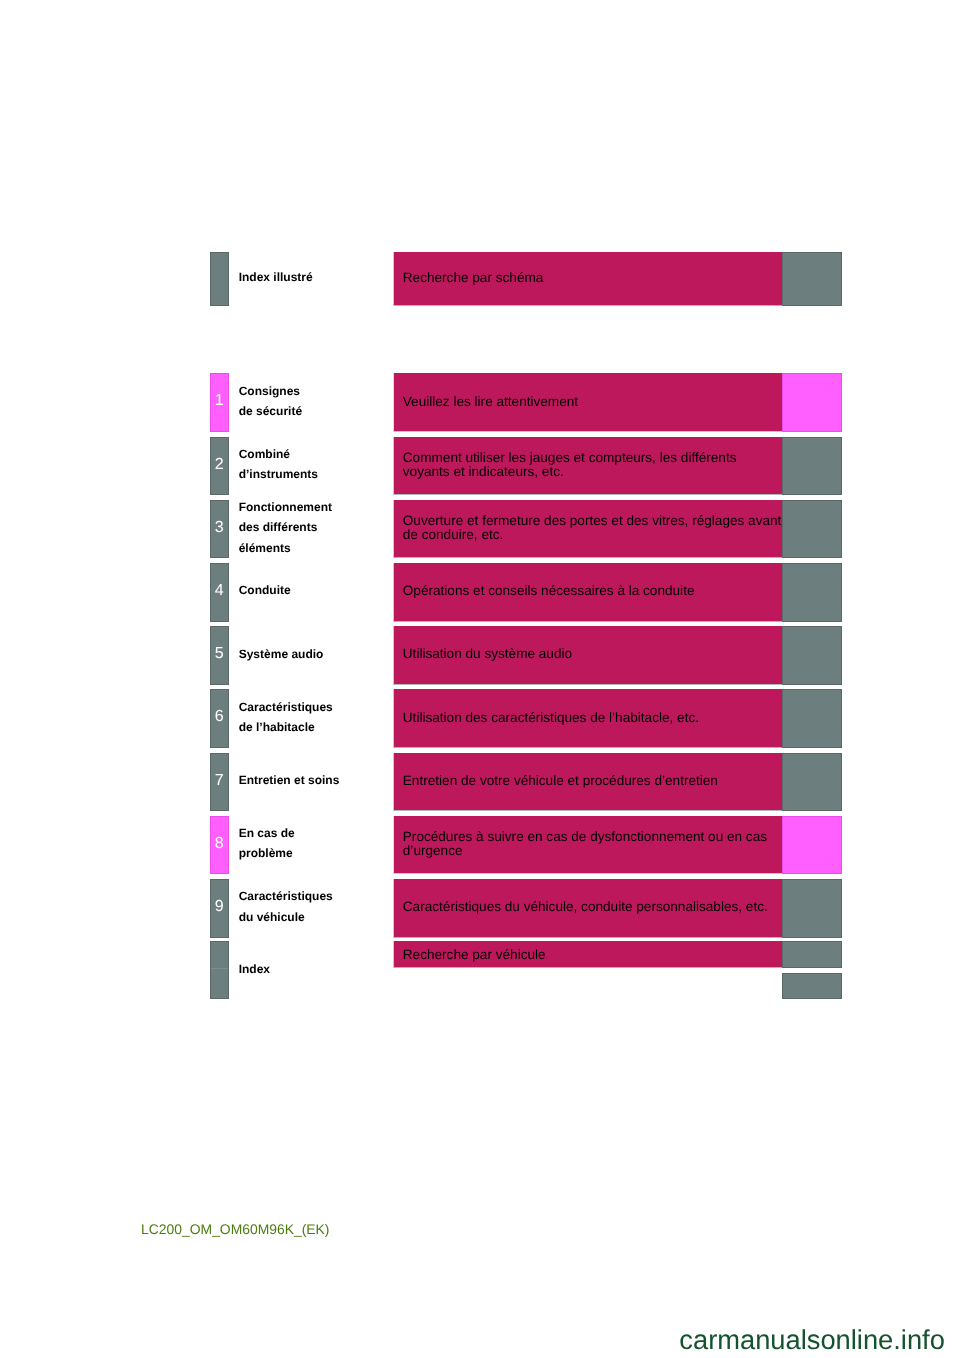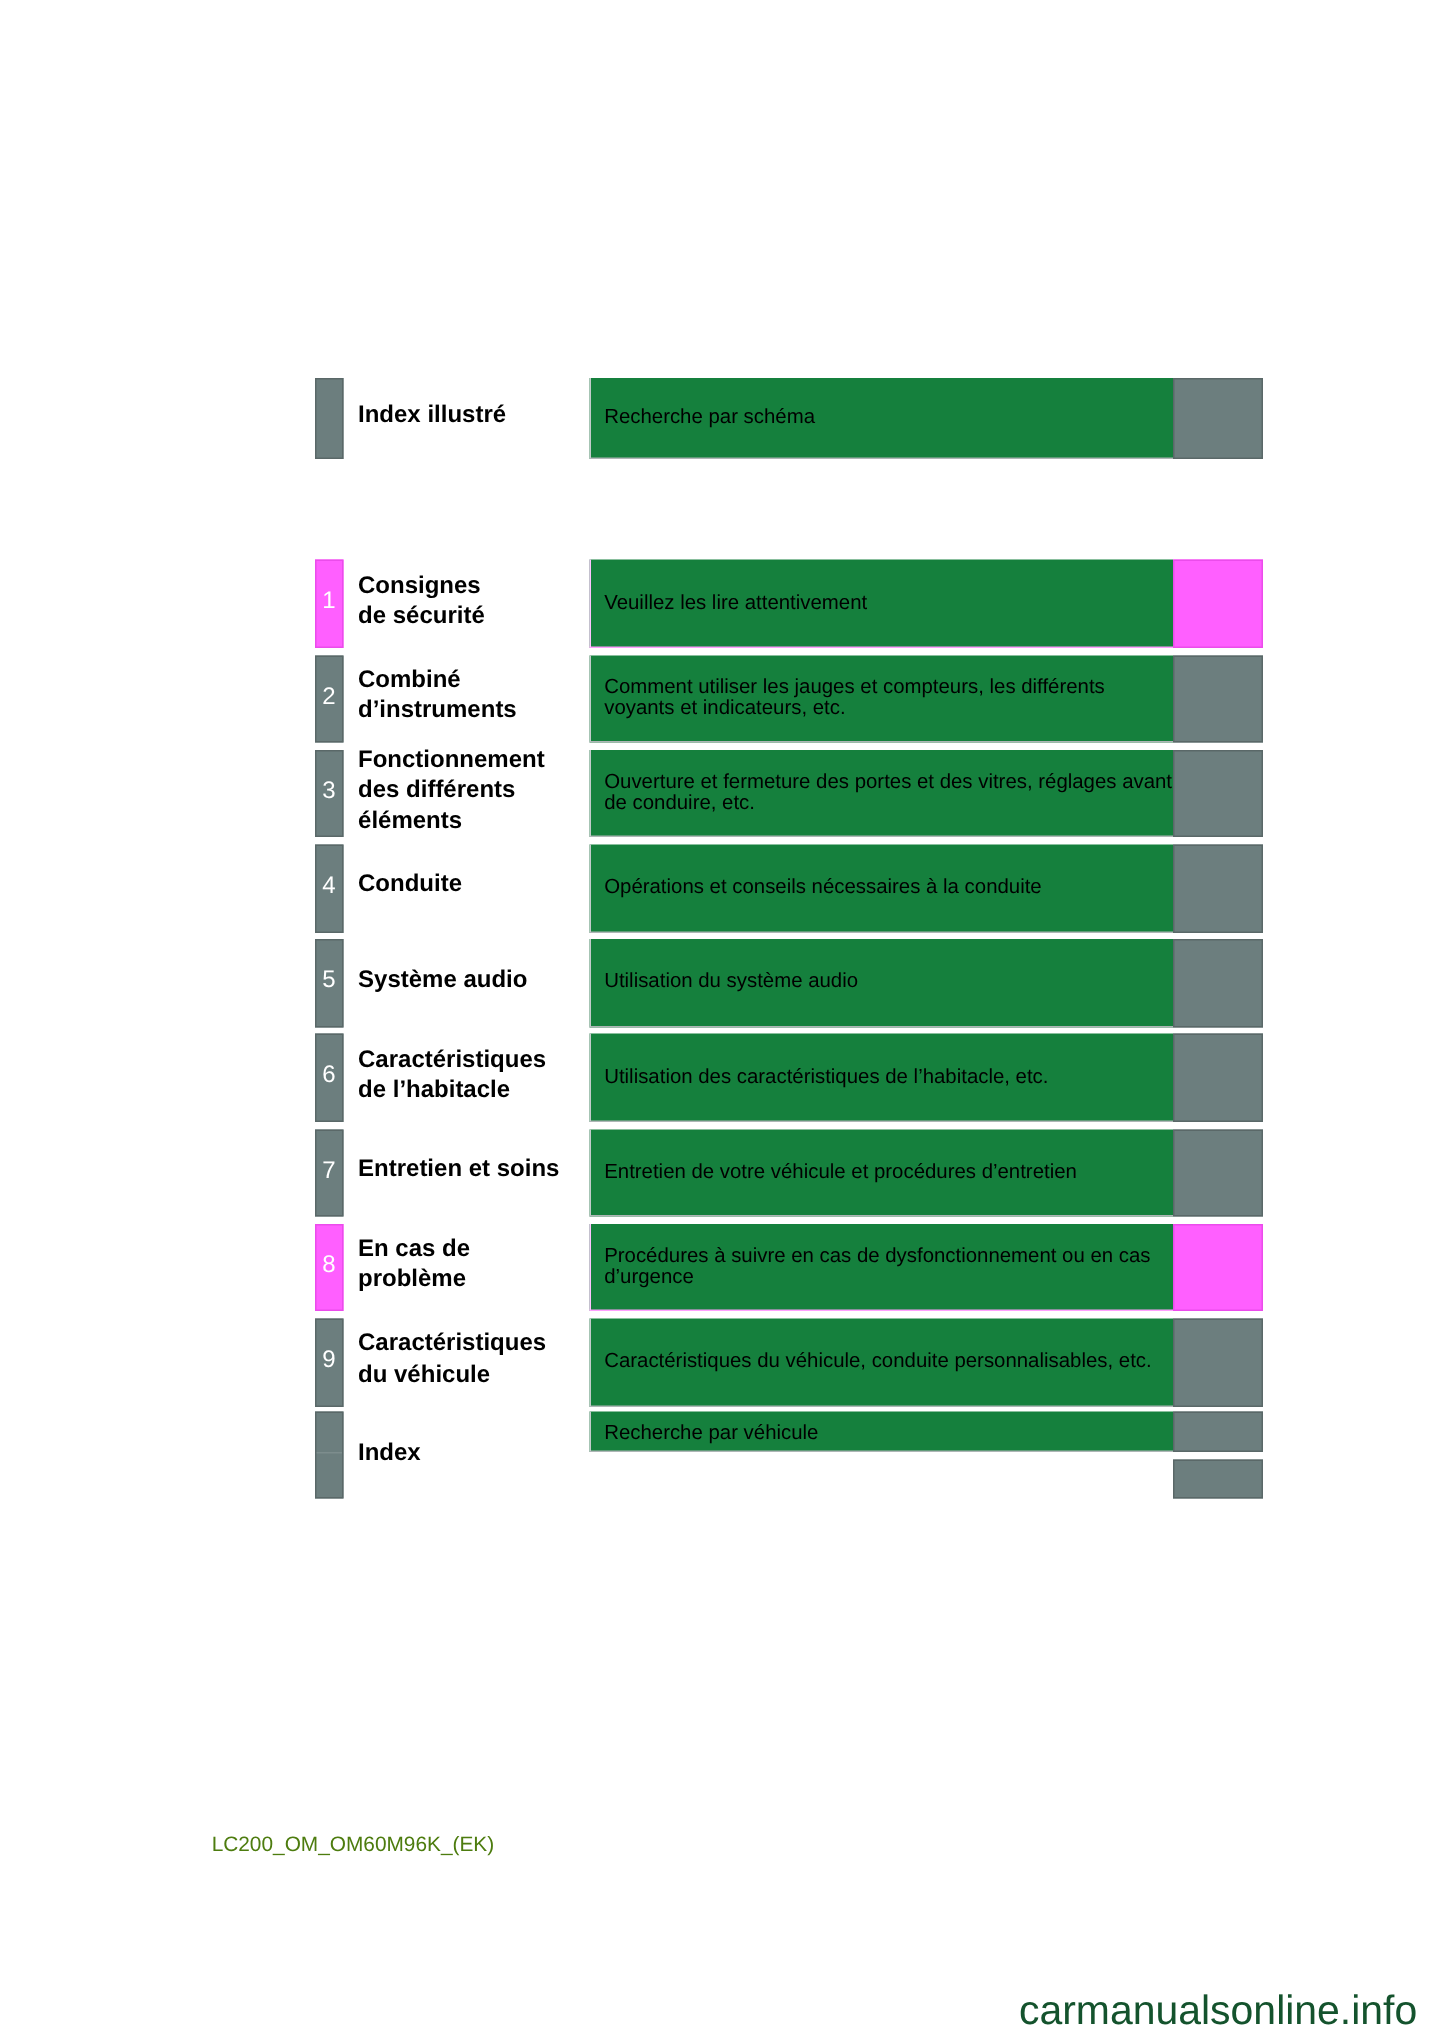--- a/index.html
+++ b/index.html
@@ -11,25 +11,25 @@
   .page{position:absolute;left:0;top:0;width:960px;height:1358px;background:#ffffff;}
 
   
   .row{position:absolute;left:0;width:960px;}
 
   .tab{position:absolute;left:209.9px;width:18.8px;top:0;bottom:0;
        box-sizing:border-box;border:1px solid rgba(0,0,0,0.22);}
   .tab-num{position:absolute;left:0;width:100%;text-align:center;
            color:#ffffff;font-size:16px;line-height:16px;}
 
-  .sec-title{position:absolute;left:238.7px;font-size:16px;font-weight:bold;
+  .sec-title{position:absolute;left:238.7px;font-size:12px;font-weight:bold;
              color:#000000;line-height:20.5px;white-space:pre-line;}
 
   .desc-box{position:absolute;left:392.5px;width:389.6px;box-sizing:border-box;
-            background:#15803d;border:0;
+            background:#be185d;border:0;
             border-left:1px solid #c3cbcb;border-bottom:1px solid #aeb6b6;}
   .desc-text{position:absolute;left:9.3px;font-size:13.6px;color:#000000;
              line-height:14.7px;white-space:pre-line;}
 
   .endblock{position:absolute;left:781.9px;width:59.7px;box-sizing:border-box;
             border:1px solid rgba(0,0,0,0.22);}
 
   .tab-seam{position:absolute;left:0;right:0;height:1px;
             background:rgba(255,255,255,0.12);}
 

